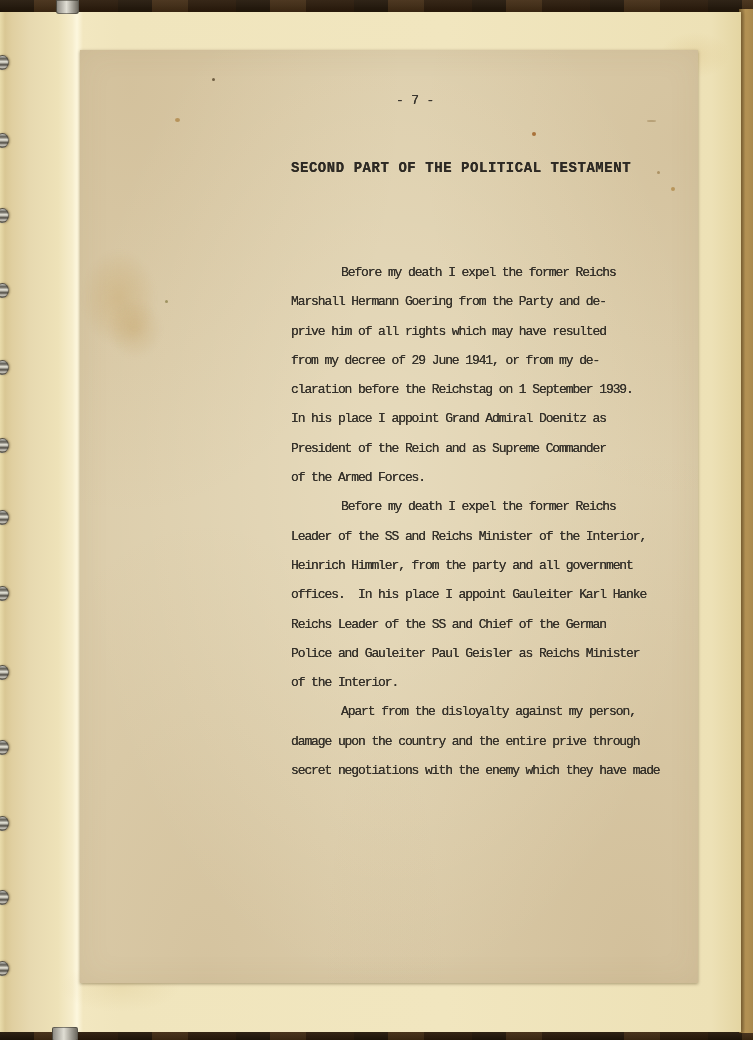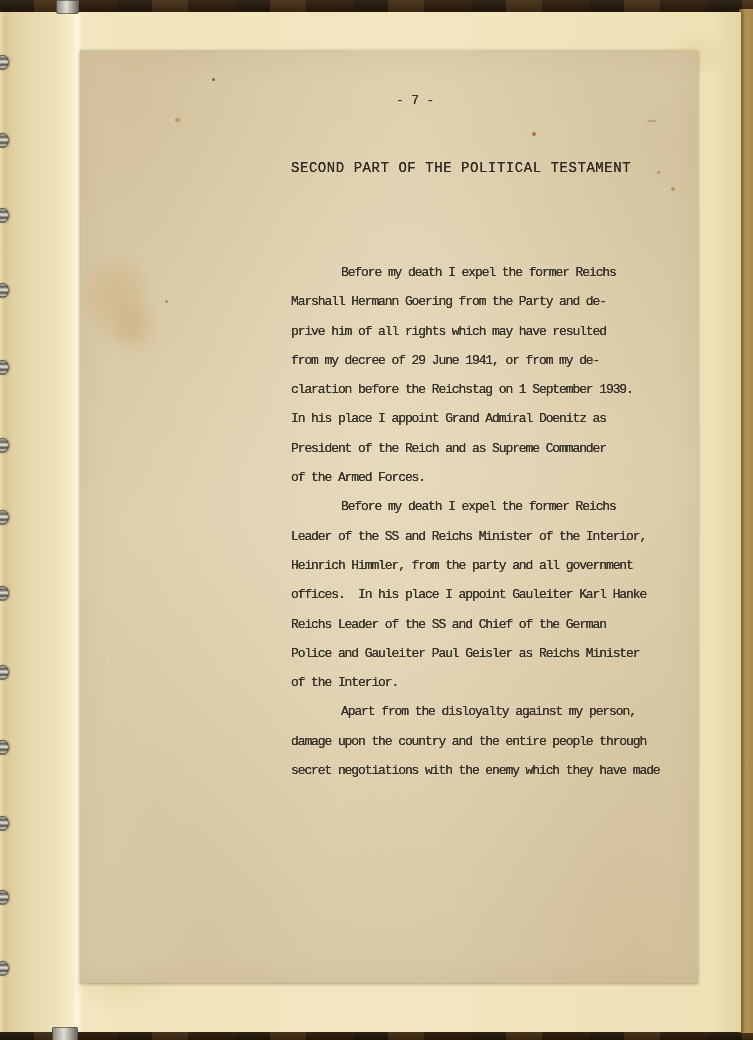--- a/index.html
+++ b/index.html
@@ -52,21 +52,21 @@
     background:radial-gradient(closest-side, rgba(186,144,72,.26), rgba(186,144,72,0));}
   .speck{position:absolute;border-radius:50%;pointer-events:none;}
   
   .page-number{
     position:absolute;left:316px;top:43px;
     font-size:13px;letter-spacing:-0.2px;color:#3a362f;white-space:pre;
     text-shadow:0 0 .5px #3a362f;
   }
   .doc-title{
     position:absolute;left:211px;top:110px;
-    font-size:14px;font-weight:normal;letter-spacing:.55px;color:#2e2a24;white-space:pre;
+    font-size:14px;font-weight:bold;letter-spacing:.55px;color:#2e2a24;white-space:pre;
     text-shadow:0 0 .5px #2e2a24;
   }
   .text-block{position:absolute;left:211px;top:208px;width:380px;}
   .typed-line{
     height:29.3px;line-height:29.3px;font-size:13px;letter-spacing:-1.1px;
     color:#35312a;white-space:pre;text-shadow:0 0 .5px #35312a;
   }
   .typed-line.indent{padding-left:50px;}
   
   .ring{
@@ -121,21 +121,21 @@
         <div class="typed-line">President of the Reich and as Supreme Commander</div>
         <div class="typed-line">of the Armed Forces.</div>
         <div class="typed-line indent">Before my death I expel the former Reichs</div>
         <div class="typed-line">Leader of the SS and Reichs Minister of the Interior,</div>
         <div class="typed-line">Heinrich Himmler, from the party and all government</div>
         <div class="typed-line">offices.  In his place I appoint Gauleiter Karl Hanke</div>
         <div class="typed-line">Reichs Leader of the SS and Chief of the German</div>
         <div class="typed-line">Police and Gauleiter Paul Geisler as Reichs Minister</div>
         <div class="typed-line">of the Interior.</div>
         <div class="typed-line indent">Apart from the disloyalty against my person,</div>
-        <div class="typed-line">damage upon the country and the entire people through</div>
+        <div class="typed-line">damage upon the country and the entire prive through</div>
         <div class="typed-line">secret negotiations with the enemy which they have made</div>
       </div>
   </div>
 
   <div class="ring" style="top:55px;"></div>
   <div class="ring" style="top:133px;"></div>
   <div class="ring" style="top:208px;"></div>
   <div class="ring" style="top:283px;"></div>
   <div class="ring" style="top:360px;"></div>
   <div class="ring" style="top:438px;"></div>

